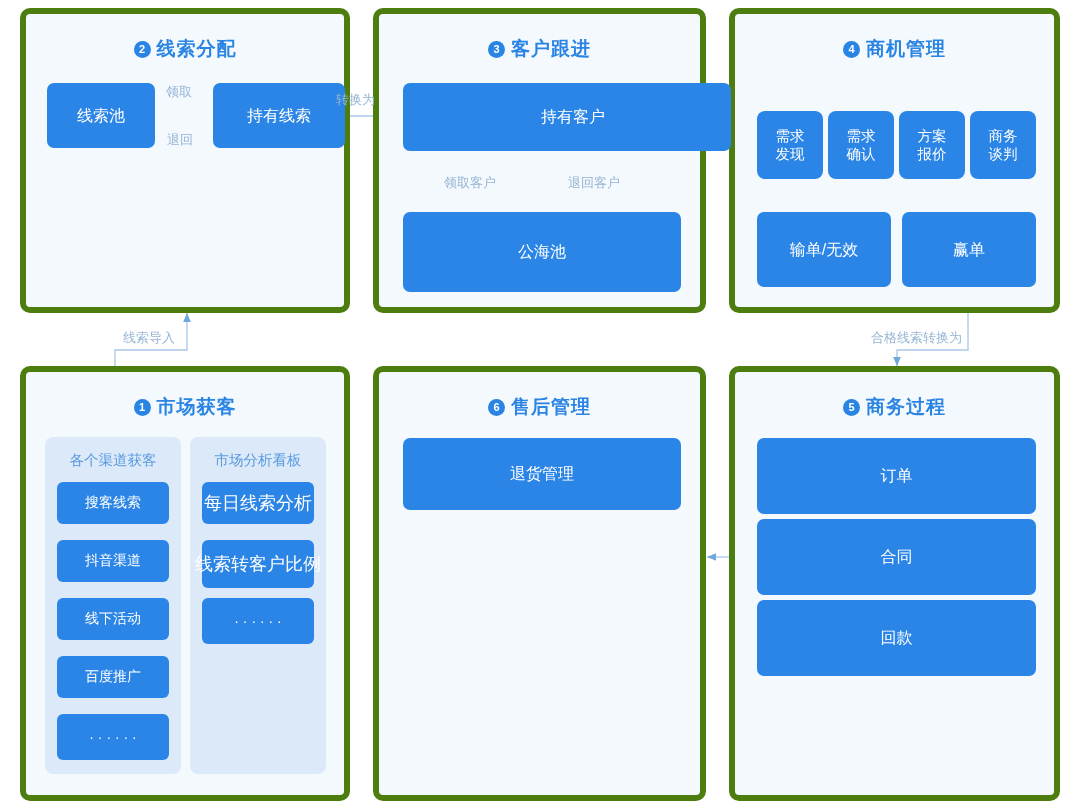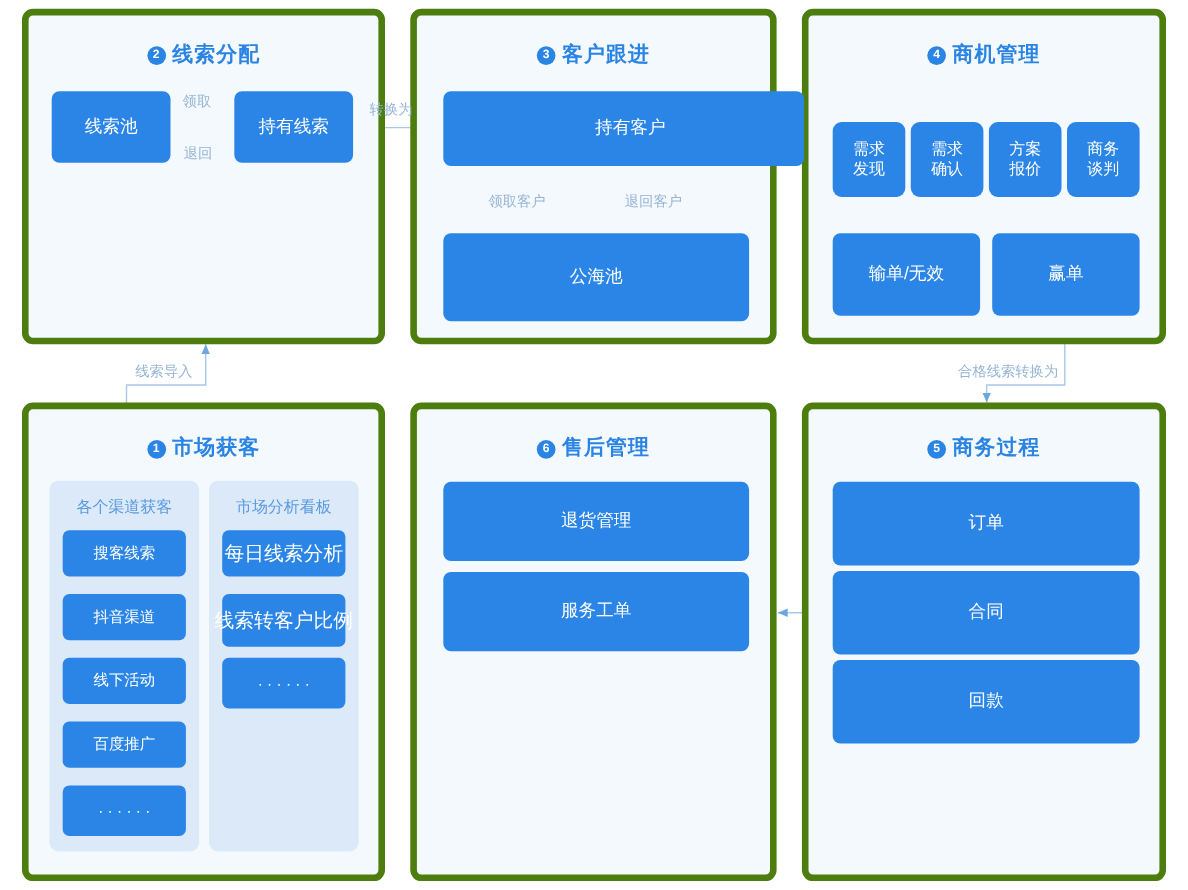--- a/index.html
+++ b/index.html
@@ -167,21 +167,21 @@
 
     <path d="M738,557 L707,557" stroke="#a9c8e8" stroke-width="1.3" fill="none" marker-end="url(#ah)"></path>
   </svg>
 
   <div class="panel" style="left:20px; top:8px; width:330px; height:305px;">
     <div class="panel-title">
       <span class="badge">2</span><span>线索分配</span>
     </div>
   </div>
   <div class="node" style="left:47px; top:83px; width:108px; height:65px;">线索池</div>
-  <div class="node" style="left:213px; top:83px; width:108px; height:65px;">持有线索</div>
+  <div class="node" style="left:213px; top:83px; width:132px; height:65px;">持有线索</div>
   <div class="wire-label" style="left:166px; top:83px;">领取</div>
   <div class="wire-label" style="left:167px; top:131px;">退回</div>
   <div class="wire-label" style="left:336px; top:91px;">转换为</div>
 
   <div class="panel" style="left:373px; top:8px; width:333px; height:305px;">
     <div class="panel-title">
       <span class="badge">3</span><span>客户跟进</span>
     </div>
   </div>
   <div class="node" style="left:403px; top:83px; width:328px; height:68px;padding-left:12px;">持有客户</div>
@@ -229,21 +229,20 @@
   <div class="chip tight" style="left:202px; top:482px; width:112px; height:42px;">每日线索分析</div>
   <div class="chip tight" style="left:202px; top:540px; width:112px; height:48px;">线索转客户比例</div>
   <div class="chip" style="left:202px; top:598px; width:112px; height:46px;">· · · · · ·</div>
 
   <div class="panel" style="left:373px; top:366px; width:333px; height:435px;">
     <div class="panel-title">
       <span class="badge">6</span><span>售后管理</span>
     </div>
   </div>
   <div class="node" style="left:403px; top:438px; width:278px; height:72px;">退货管理</div>
-  <div class="node" style="left:403px; top:520px; width:278px; height:72px;">服务工单</div>
 
   <div class="panel" style="left:729px; top:366px; width:331px; height:435px;">
     <div class="panel-title">
       <span class="badge">5</span><span>商务过程</span>
     </div>
   </div>
   <div class="node" style="left:757px; top:438px; width:279px; height:76px;">订单</div>
   <div class="node" style="left:757px; top:519px; width:279px; height:76px;">合同</div>
   <div class="node" style="left:757px; top:600px; width:279px; height:76px;">回款</div>
 

